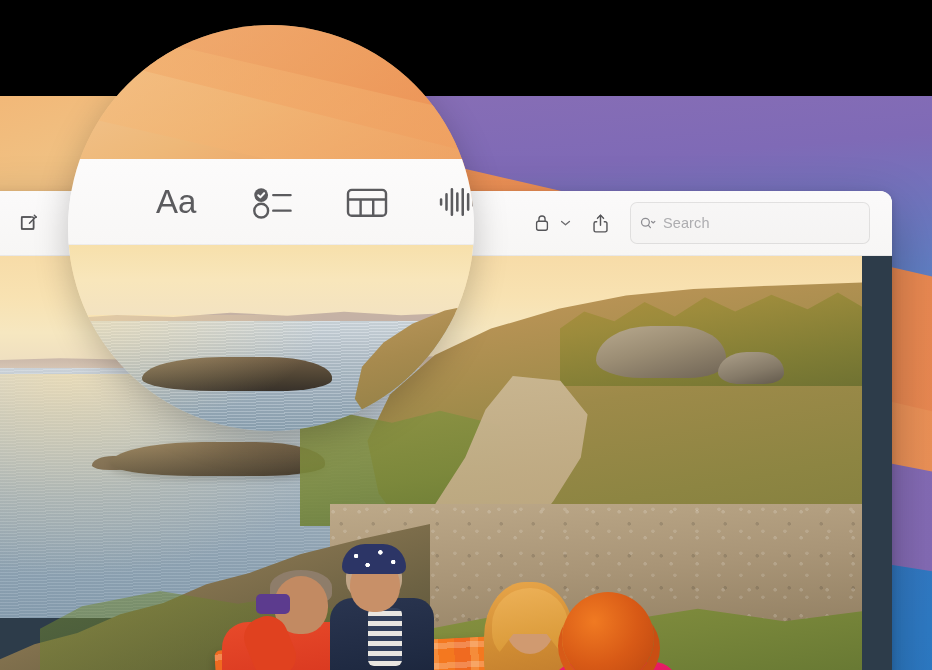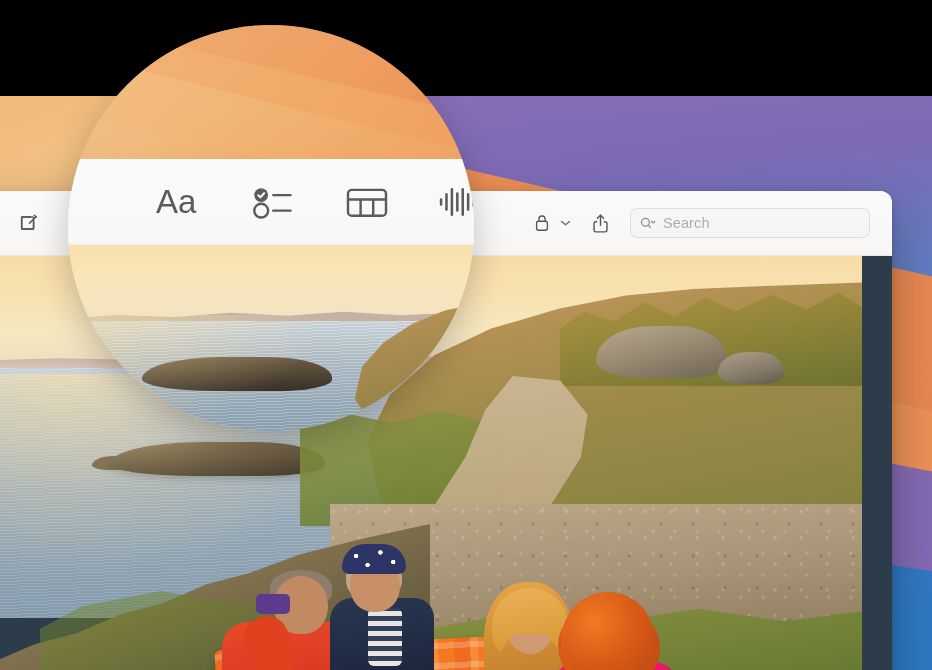--- a/index.html
+++ b/index.html
@@ -115,21 +115,21 @@
     align-items: center;
     gap: 5px;
   }
 
   
   #search-field {
     display: flex;
     align-items: center;
     gap: 6px;
     width: 240px;
-    height: 30px;
+    height: 42px;
     border: 1px solid rgba(0,0,0,0.09);
     border-radius: 7px;
     background: rgba(0,0,0,0.012);
     padding: 0 9px;
     box-sizing: border-box;
   }
   #search-placeholder {
     font-size: 14.5px;
     color: #adadb0;
     letter-spacing: 0.1px;

